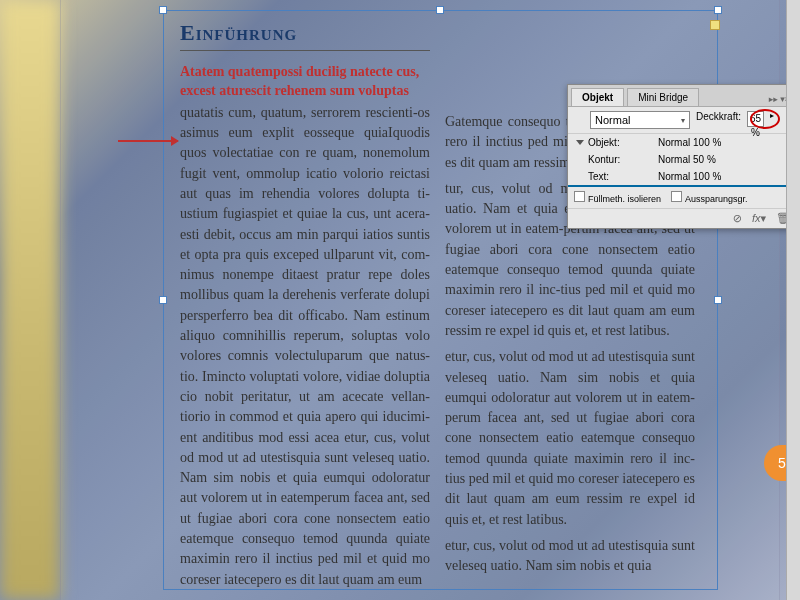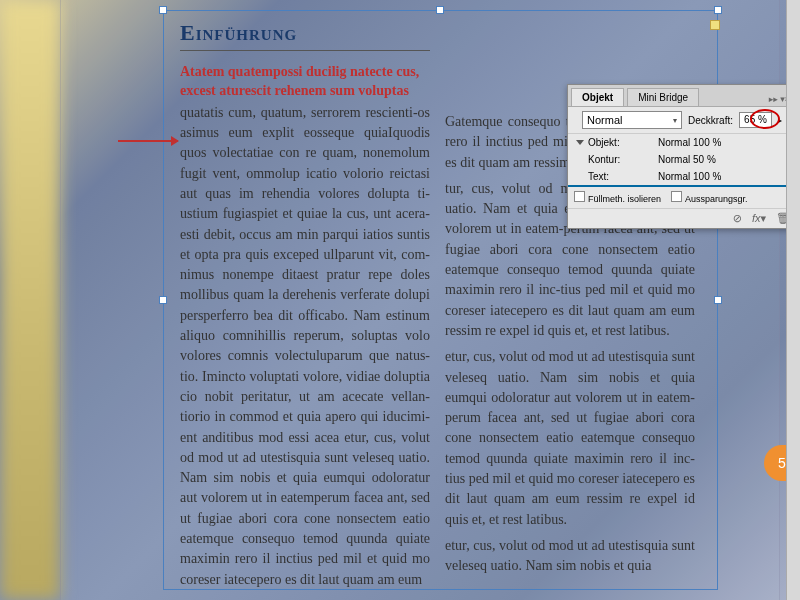--- a/index.html
+++ b/index.html
@@ -15,21 +15,21 @@
 .col2{left:445px}
 .heading{font-family:Georgia,serif;font-variant:small-caps;font-size:22px;color:#1a3a6a;font-weight:600;letter-spacing:1px;padding-bottom:4px;border-bottom:1px solid #555;margin-bottom:12px}
 .subhead{color:#c03030;font-weight:bold;font-size:14px;line-height:1.35;margin-bottom:2px}
 .body{color:#333;font-size:14px;line-height:1.45;text-align:justify}
 .body p{margin-bottom:6px}
 .panel{position:absolute;left:567px;top:84px;width:230px;background:#e8e8e8;border:1px solid #888;font-family:Tahoma,Arial,sans-serif;font-size:11px;box-shadow:0 2px 6px rgba(0,0,0,0.3)}
 .panel-tabs{display:flex;background:#d0d0d0;border-bottom:1px solid #aaa;height:22px;align-items:flex-end}
 .tab{padding:3px 10px;background:#d8d8d8;border:1px solid #aaa;border-bottom:none;margin-left:3px;font-size:10px;cursor:pointer}
 .tab.active{background:#e8e8e8;font-weight:bold}
 .tab-ctrl{margin-left:auto;padding:2px 6px;color:#666;font-size:9px}
-.panel-row{display:flex;align-items:center;padding:4px 14px;gap:6px}
+.panel-row{display:flex;padding:4px 22px;gap:6px}
 .select{flex:0 0 100px;height:18px;background:#fff;border:1px solid #888;padding:0 4px;font-size:11px;display:flex;align-items:center;justify-content:space-between}
 .select::after{content:"▾";font-size:8px;color:#555}
 .deck-label{font-size:10px}
 .deck-val{width:52px;height:16px;background:#fff;border:1px solid #888;text-align:center;font-size:10px;line-height:14px}
 .circle{position:absolute;border:2px solid #c00;border-radius:50%;width:30px;height:20px;pointer-events:none}
 .list{border-top:1px solid #ccc}
 .list-row{display:flex;padding:3px 8px;font-size:10px;align-items:center}
 .list-row.sel{background:#3a75d8;color:#fff}
 .list-row .lab{flex:0 0 70px}
 .list-row .val{flex:1}

